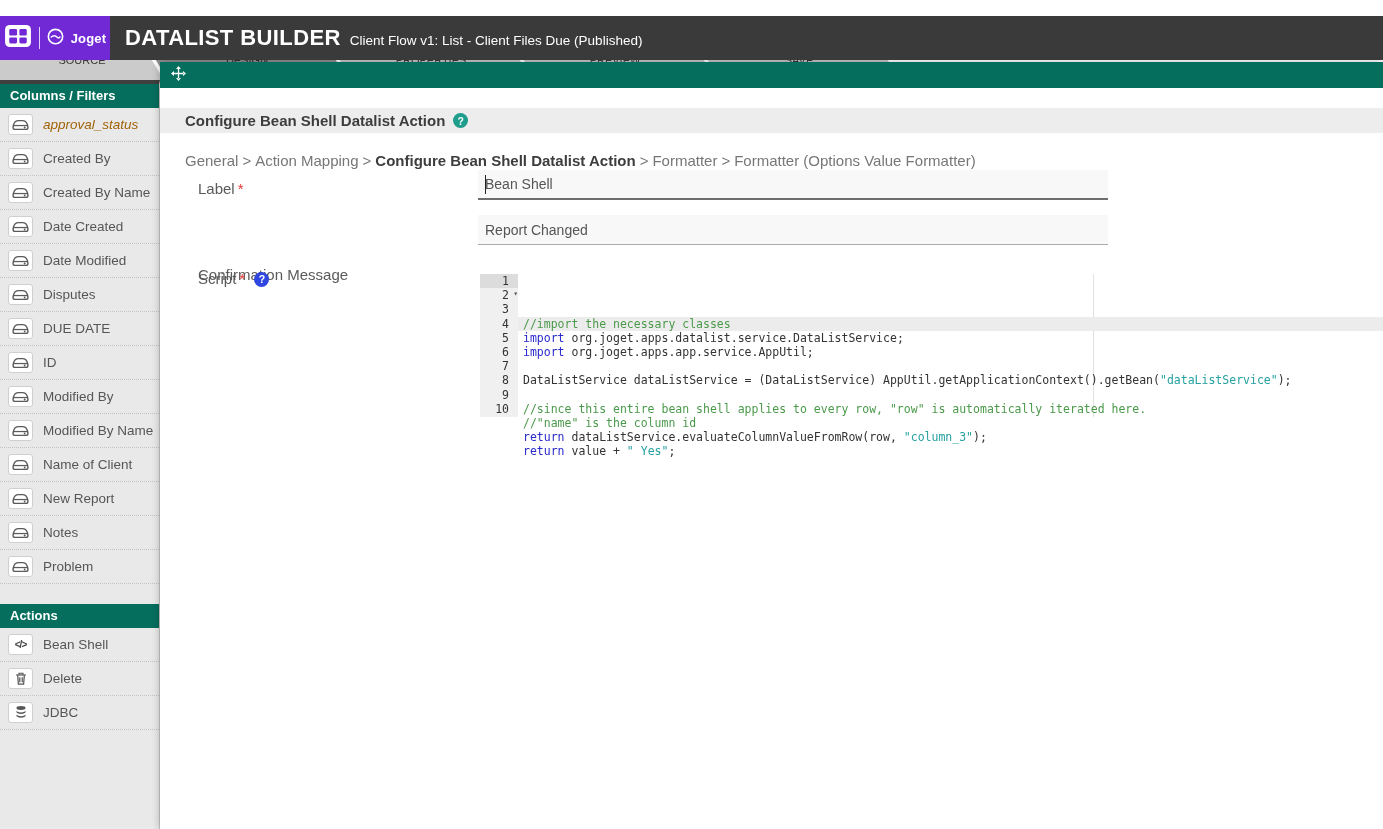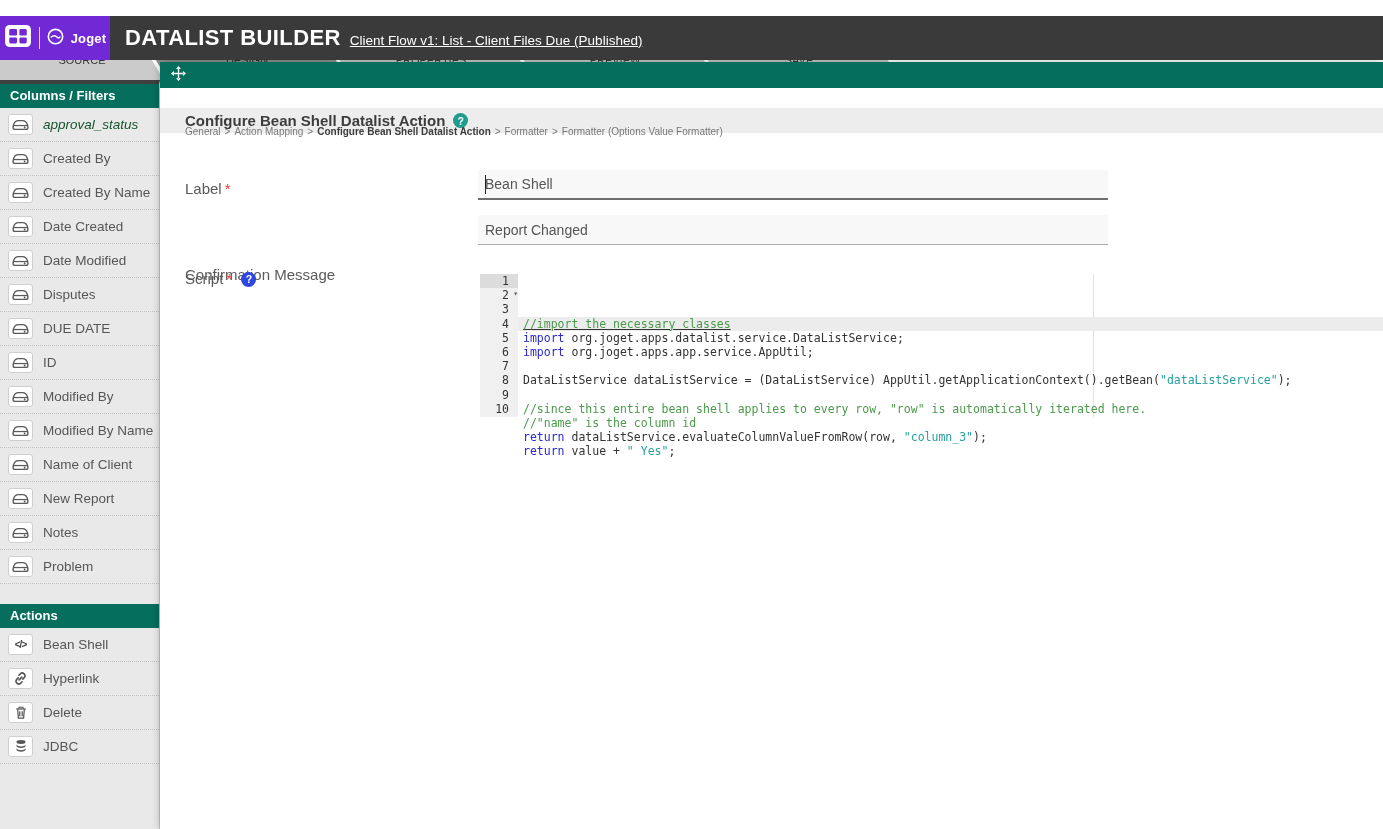--- a/index.html
+++ b/index.html
@@ -8,82 +8,82 @@
   .stage { position:relative; width:1383px; height:829px; }
 
   
   .topbar { position:absolute; left:0; top:0; width:100%; height:44px; background:#3a3a3a;
     display:flex; align-items:center; z-index:20;margin-top:16px; }
   .logo-block { width:110px; height:44px; background:#7129d6; display:flex; align-items:center;
     justify-content:center; gap:7px; cursor:pointer; }
   .logo-sep { width:1px; height:22px; background:rgba(255,255,255,.8); }
   .logo-name { color:#fff; font-weight:bold; font-size:13px; letter-spacing:.2px; }
   .app-title { color:#fff; font-size:22px; font-weight:bold; margin-left:15px; letter-spacing:.4px; }
-  .app-subtitle { color:#fff; font-size:13.5px; margin-left:9px; margin-top:4px;text-decoration:underline; }
+  .app-subtitle { color:#fff; font-size:13.5px; margin-left:9px; margin-top:4px; }
 
   
   .tabrow { position:absolute; left:0; top:44px; width:100%; height:36px; background:#fff; z-index:5; }
   .tab { position:absolute; top:0; height:36px; line-height:32px; text-align:center;
     font-size:11px; color:#383838; background:#c6c6c6; cursor:pointer;
     clip-path:polygon(0 0, calc(100% - 22px) 0, 100% 100%, 22px 100%); }
   .tab.first { clip-path:polygon(0 0, calc(100% - 22px) 0, 100% 100%, 0 100%); background:#cbcbcb; }
   .tab.active { background:#8e8e8e; color:#2d2d2d; }
 
   
   .sidebar { position:absolute; left:0; top:80px; width:160px; bottom:0; background:#e9e9e9;
     border-right:1px solid #c9c9c9; border-top:4px solid #3f3f3f; z-index:6; }
   .side-header { background:#066e5d; color:#fff; font-weight:bold; font-size:13px;
     padding:4px 10px 5px 10px; }
   .side-item { display:flex; align-items:center; gap:10px; padding:5px 8px;
     border-bottom:1px dotted #c2c2c2; cursor:move; height:34px; }
   .icon-box { width:25px; height:21px; background:#fff; border:1px solid #cfcfcf; border-radius:3px;
     display:flex; align-items:center; justify-content:center; flex:none; }
   .side-lbl { font-size:13.5px; color:#565656; white-space:nowrap; }
-  .side-lbl.italic { font-style:italic; color:#14532d; }
+  .side-lbl.italic { font-style:italic; color:#a16207; }
   .actions-gap { height:20px; }
   .code-glyph { font-size:10px; font-weight:bold; color:#444; letter-spacing:-1px; }
 
   
   .dialog { position:absolute; left:160px; top:62px; right:0; bottom:0; background:#7f1d1d; z-index:10;
     box-shadow:0 0 8px rgba(0,0,0,.28); }
   .dialog-bar { height:26px; background:#066e5d; display:flex; align-items:center; padding-left:11px;
     cursor:move; }
   .dialog-body { position:absolute; top:26px; left:0; right:0; bottom:0; background:#fff; }
   .title-band { position:absolute; top:20px; left:0; right:0; height:25px; background:#ededed;
     display:flex; align-items:center; padding-left:25px; gap:8px; }
   .dlg-title { font-size:15px; font-weight:bold; color:#3d3d3d; }
   .help { width:15px; height:15px; border-radius:50%; background:#1e9c8c; color:#fff; flex:none;
     font-size:10.5px; font-weight:bold; display:inline-flex; align-items:center; justify-content:center;
     cursor:pointer; }
   .help.blue { background:#2f46e0; }
-  .breadcrumb { position:absolute; top:38px; left:25px; font-size:10px; color:#777; }
+  .breadcrumb { position:absolute; top:64px; left:25px; font-size:15px; color:#777; }
   .crumb { cursor:pointer; }
   .crumb.current { font-weight:bold; color:#3d3d3d; }
   .crumb-sep { margin:0 4px; }
 
-  .row-label { position:absolute; left:25px; font-size:15px; color:#5a5a5a; }
+  .row-label { position:absolute; left:38px; font-size:15px; color:#5a5a5a; }
   .req { color:#e53935; margin-left:3px; }
   .fwrap { position:absolute; left:318px; width:630px; height:30px; }
   .finput { width:100%; height:100%; background:#f8f8f8; border:none; outline:none;
     border-bottom:1px solid #ababab; font-size:14px; color:#555; padding:0 7px;
     font-family:"Liberation Sans", sans-serif; }
   .finput.focused { border-bottom:2px solid #6e6e6e; }
   .caret { position:absolute; left:7px; top:5px; width:1px; height:19px; background:#222; }
 
   
   .editor { position:absolute; top:186px; left:320px; right:0; height:143px; display:flex;
     font-family:"DejaVu Sans Mono", monospace; font-size:11.5px; line-height:14.2px; cursor:text; }
   .gutter { width:38px; background:#f0f0f0; color:#333; flex:none; }
   .gcell { height:14.2px; text-align:right; padding-right:9px; position:relative; }
   .gcell.active { background:#dcdcdc; }
   .fold { position:absolute; right:0; top:-1px; font-size:8px; color:#555; }
   .code { flex:1; position:relative; white-space:pre; color:#333; }
   .print-margin { position:absolute; left:575px; top:0; bottom:0; width:1px; background:#e2e2e2; }
   .cline { height:14.2px; padding-left:5px; position:relative; }
-  .cline.active { background:#ececec;text-decoration:underline; }
+  .cline.active { background:#ececec; }
   .tok-c { color:#4b9a4b; }
   .tok-k { color:#2929cc; }
   .tok-s { color:#26a0a0; }
   .tok-p { color:#333; }
 </style>
 </head>
 <body>
 
 <div class="stage">
 
@@ -267,32 +267,20 @@
     <div class="side-header">Actions</div>
     <div id="actions-list">
         <div class="side-item">
           <span class="icon-box">
             <span class="code-glyph">&lt;/&gt;</span>
           </span>
           <span class="side-lbl">Bean Shell</span>
         </div>
         <div class="side-item">
           <span class="icon-box">
-            <svg width="15" height="15" viewBox="0 0 16 16">
-              <g stroke="#555" stroke-width="1.7" fill="none" stroke-linecap="round">
-                <path d="M6.6 9.4 L9.4 6.6"></path>
-                <path d="M5.6 7.4 L4.1 8.9 a2.9 2.9 0 0 0 4.1 4.1 L9.7 11.5"></path>
-                <path d="M10.4 8.6 L11.9 7.1 a2.9 2.9 0 0 0 -4.1-4.1 L6.3 4.5"></path>
-              </g>
-            </svg>
-          </span>
-          <span class="side-lbl">Hyperlink</span>
-        </div>
-        <div class="side-item">
-          <span class="icon-box">
             <svg width="14" height="15" viewBox="0 0 16 17">
               <g stroke="#555" stroke-width="1.4" fill="none">
                 <path d="M2.5 4.5 H13.5"></path>
                 <path d="M5.8 4.2 V2.5 H10.2 V4.2"></path>
                 <path d="M4.2 4.8 L5 15 H11 L11.8 4.8"></path>
                 <path d="M6.6 7 V12.8 M9.4 7 V12.8"></path>
               </g>
             </svg>
           </span>
           <span class="side-lbl">Delete</span>

